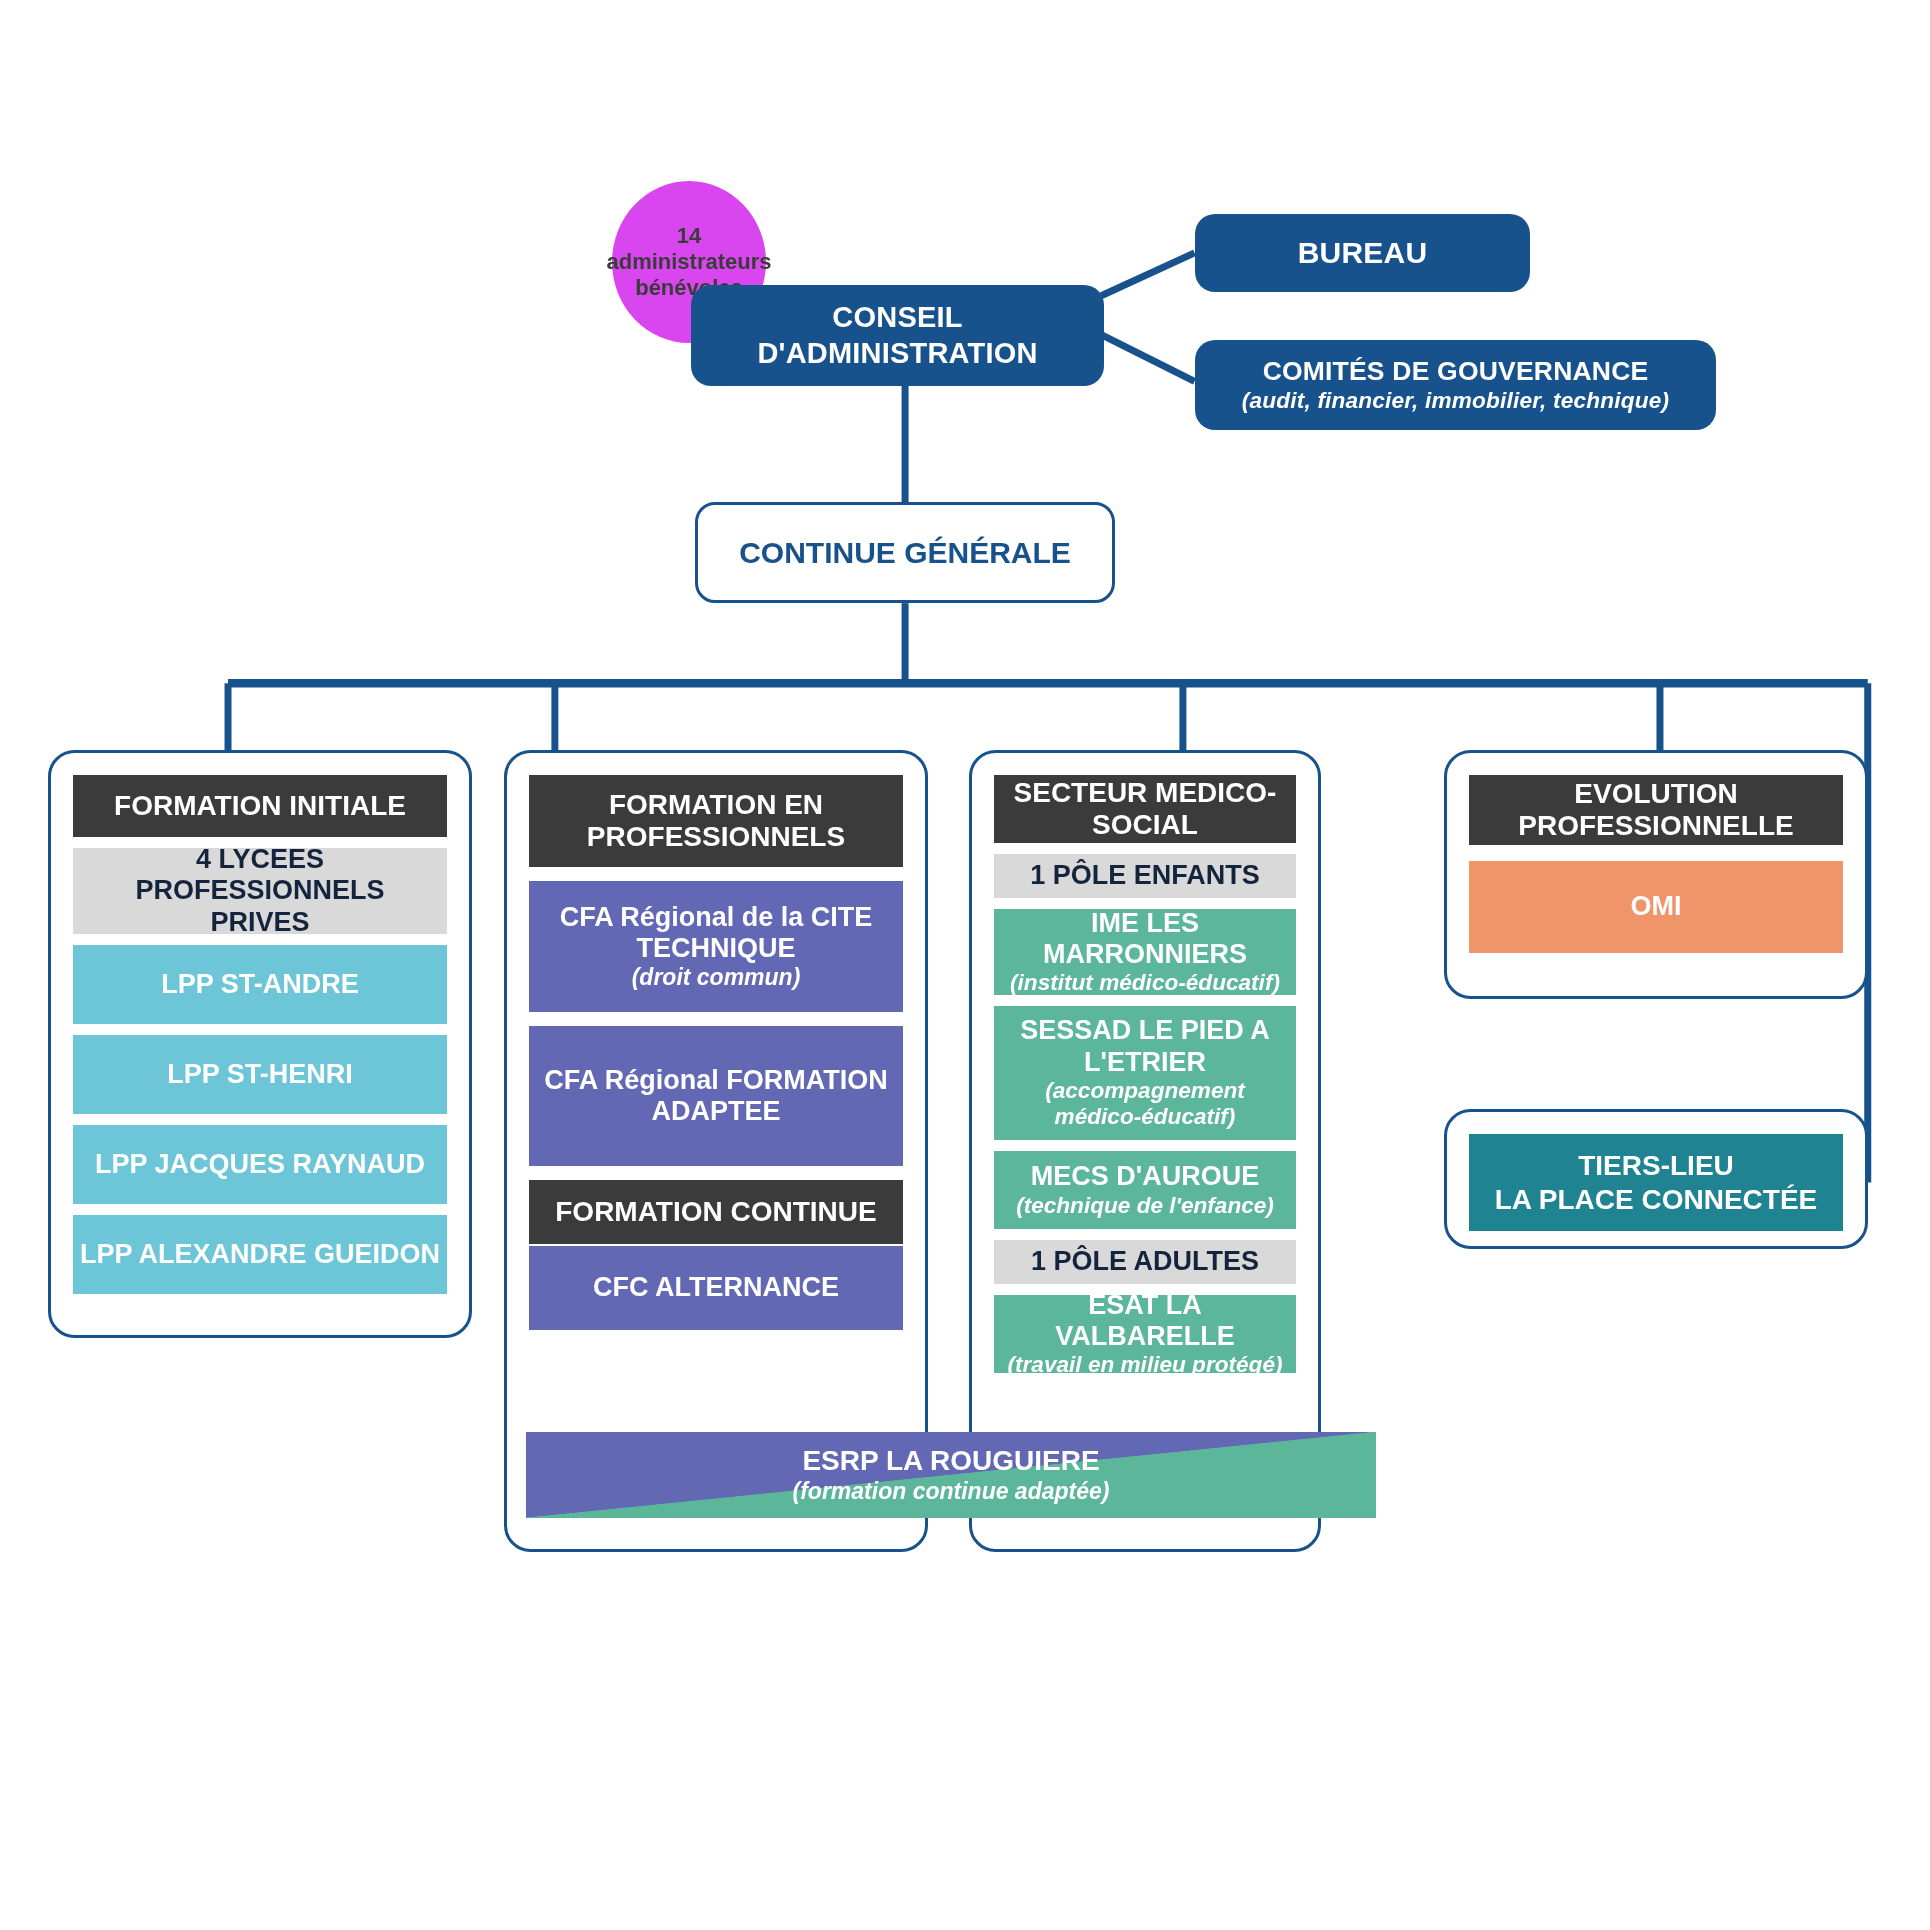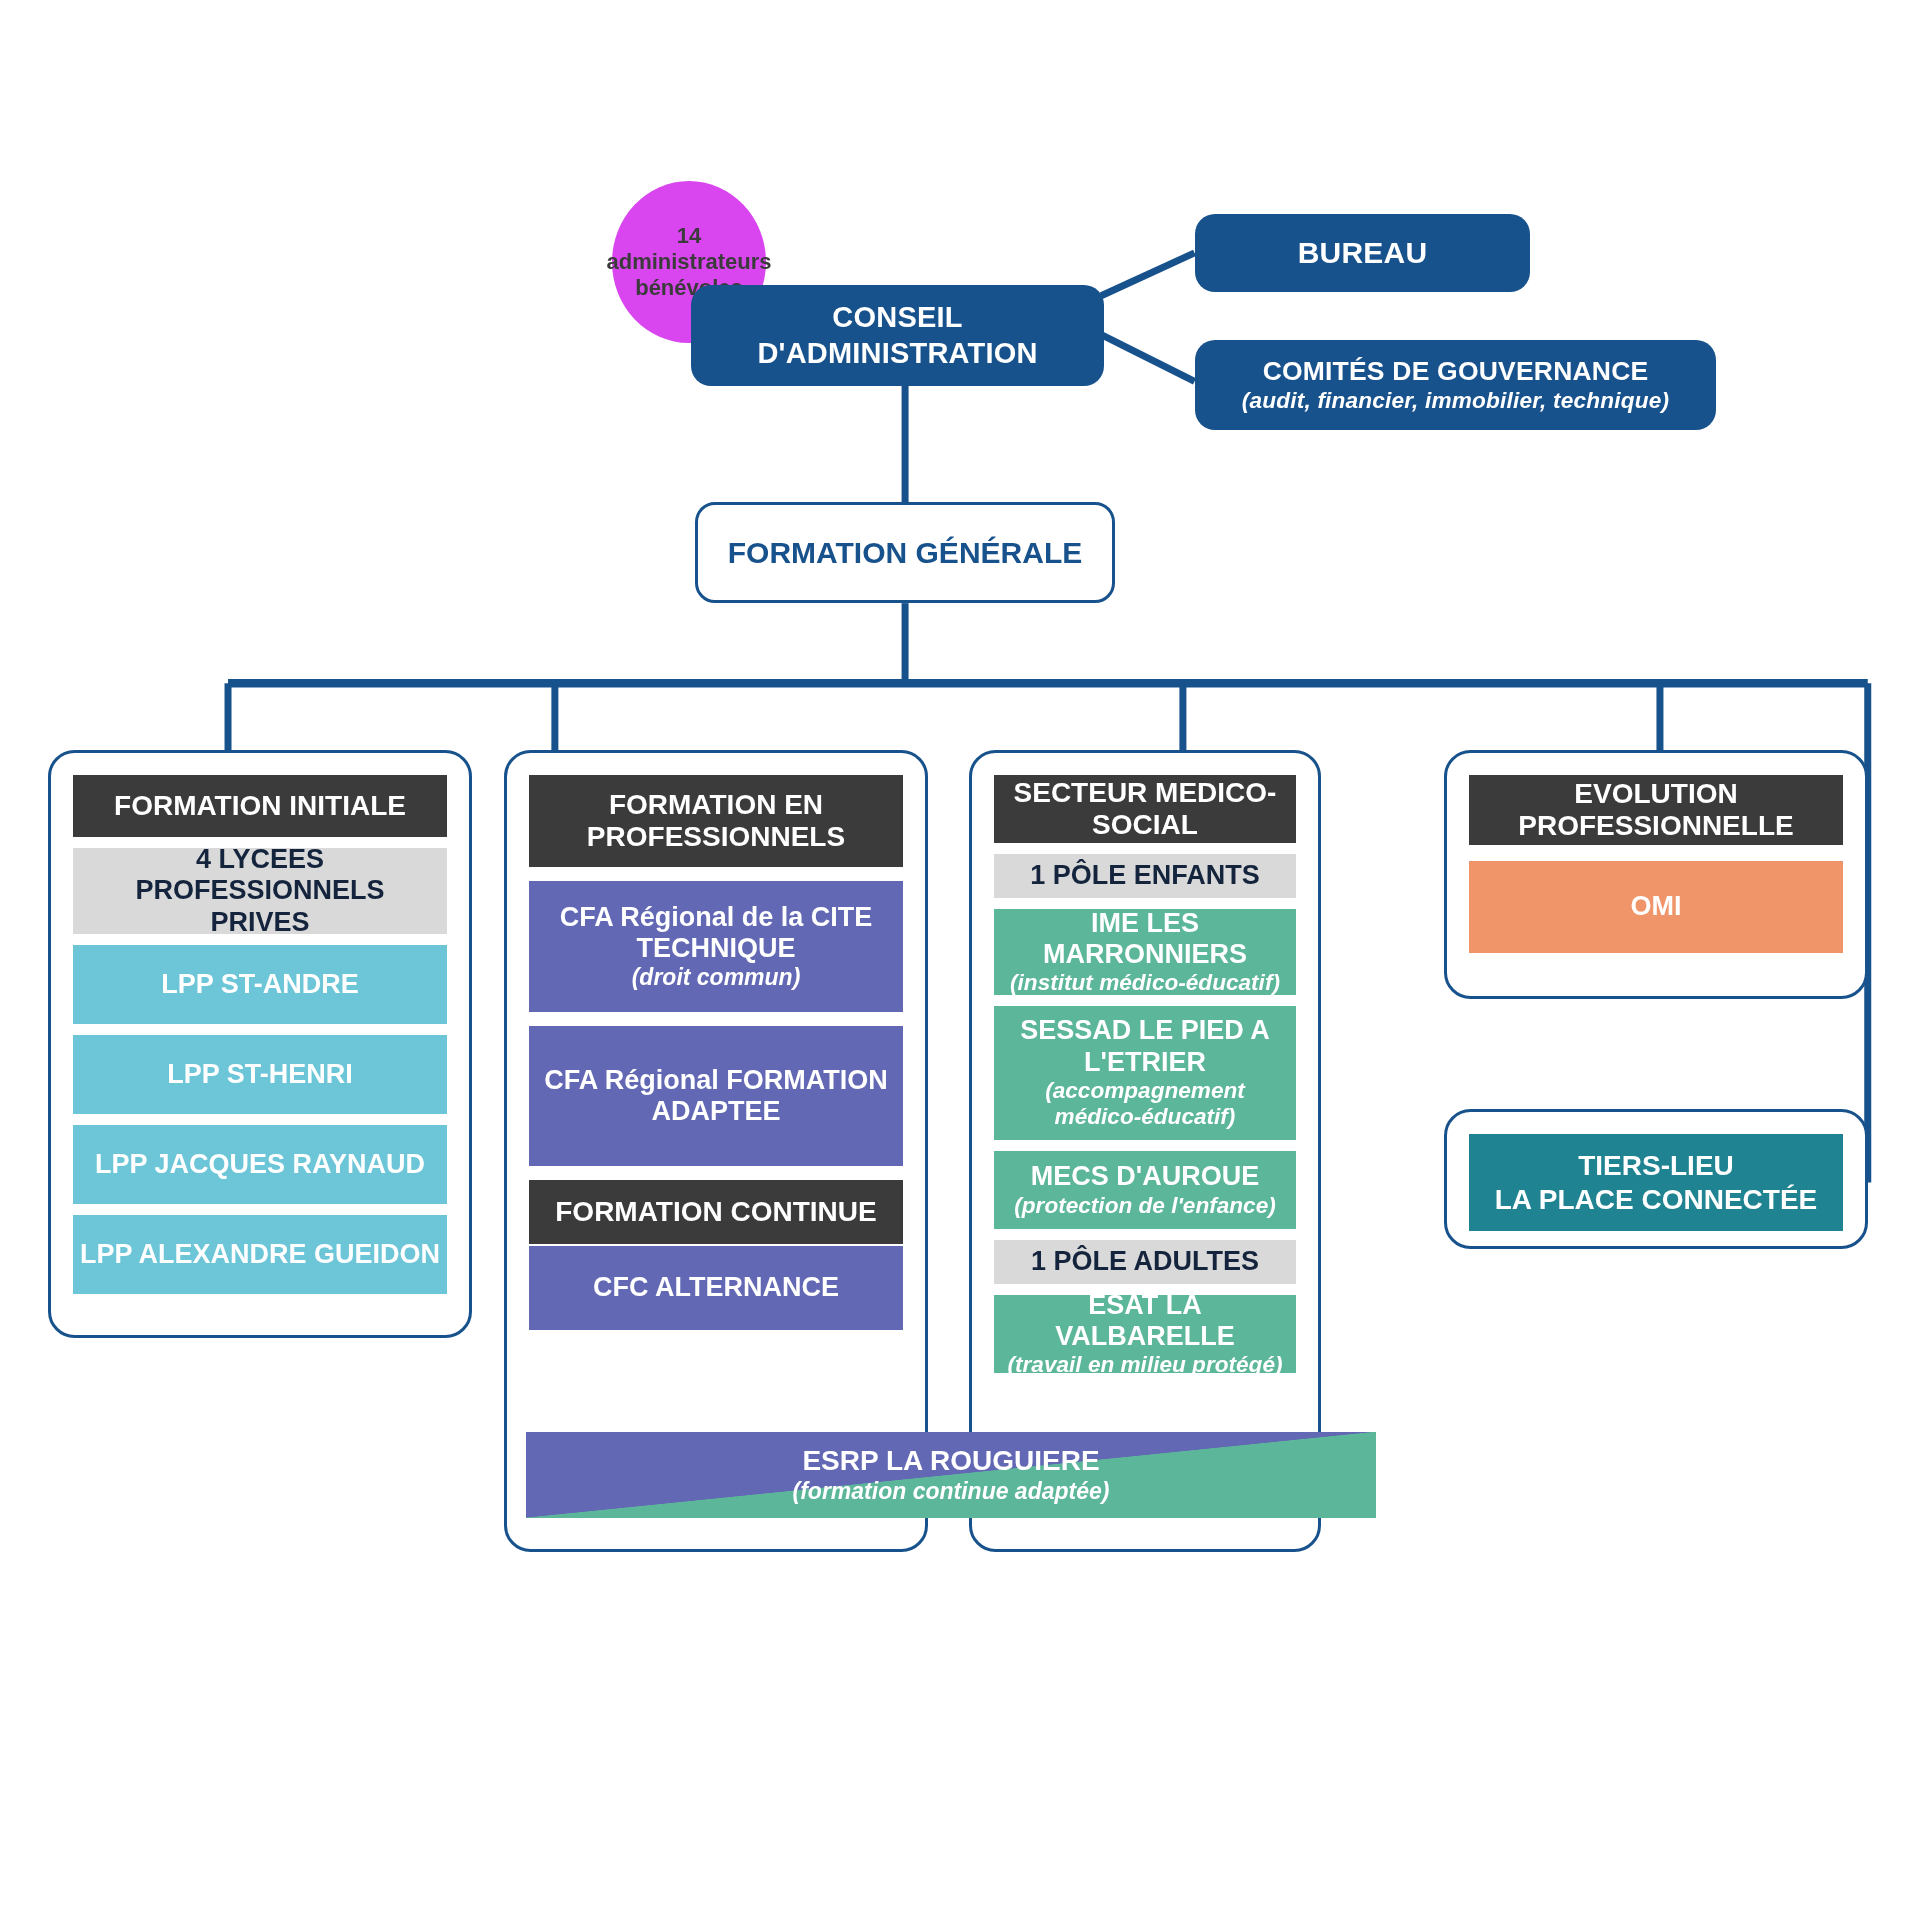--- a/index.html
+++ b/index.html
@@ -92,21 +92,21 @@
   <div class="node pill-solid" style="left:1195px;top:214px;width:335px;height:78px;font-size:30px;">
     <span>BUREAU</span>
   </div>
 
   <div class="node pill-solid" style="left:1195px;top:340px;width:521px;height:90px;font-size:26.5px;line-height:1.2;">
     <span>COMITÉS DE GOUVERNANCE</span>
     <span class="sub" style="font-size:22.6px;">(audit, financier, immobilier, technique)</span>
   </div>
 
   <div class="node pill-outline" style="left:695px;top:502px;width:420px;height:101px;font-size:30px;">
-    <span>FORMATION GÉNÉRALE</span>
+    <span>CONTINUE GÉNÉRALE</span>
   </div>
 
   <div class="card" style="left:48px;top:750px;width:424px;height:588px;">
     <div class="card-inner">
       <div class="bar bar-dark" style="height:62px;font-size:28px;">
         <span>FORMATION INITIALE</span>
       </div>
       <div class="bar bar-grey" style="height:86px;margin-top:11px;font-size:27px;padding:0 12.5px;">
         <span>4 LYCEES PROFESSIONNELS PRIVES</span>
       </div>
@@ -157,21 +157,21 @@
       <div class="bar bar-green" style="height:86px;margin-top:11px;font-size:27px;padding:0 7.8px;">
         <span>IME LES MARRONNIERS</span>
         <span class="sub" style="font-size:22.6px;">(institut médico-éducatif)</span>
       </div>
       <div class="bar bar-green" style="height:134px;margin-top:11px;font-size:27px;padding:0 7.8px;">
         <span>SESSAD LE PIED A L'ETRIER</span>
         <span class="sub" style="font-size:22.6px;">(accompagnement médico-éducatif)</span>
       </div>
       <div class="bar bar-green" style="height:78px;margin-top:11px;font-size:27px;padding:0 7.8px;">
         <span>MECS D'AUROUE</span>
-        <span class="sub" style="font-size:22.6px;">(protection de l'enfance)</span>
+        <span class="sub" style="font-size:22.6px;">(technique de l'enfance)</span>
       </div>
       <div class="bar bar-grey" style="height:44px;margin-top:11px;font-size:27px;">
         <span>1 PÔLE ADULTES</span>
       </div>
       <div class="bar bar-green" style="height:78px;margin-top:11px;font-size:27px;padding:0 7.8px;">
         <span>ESAT LA VALBARELLE</span>
         <span class="sub" style="font-size:22.6px;">(travail en milieu protégé)</span>
       </div>
     </div>
   </div>

